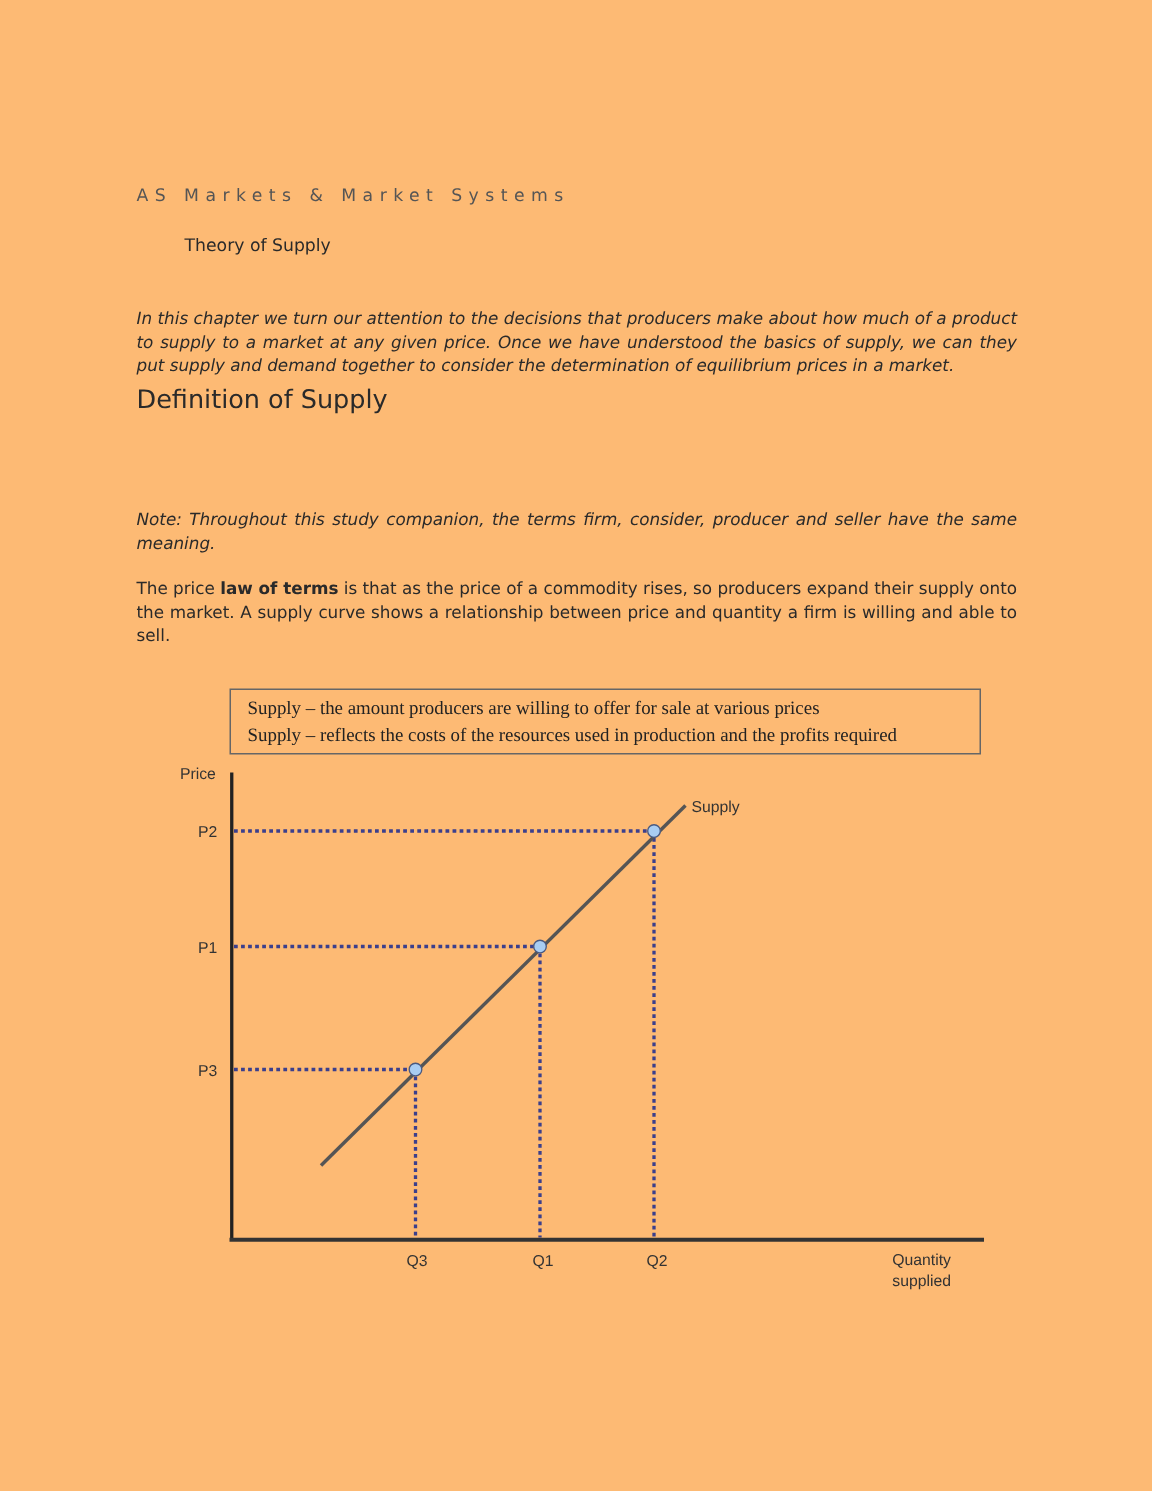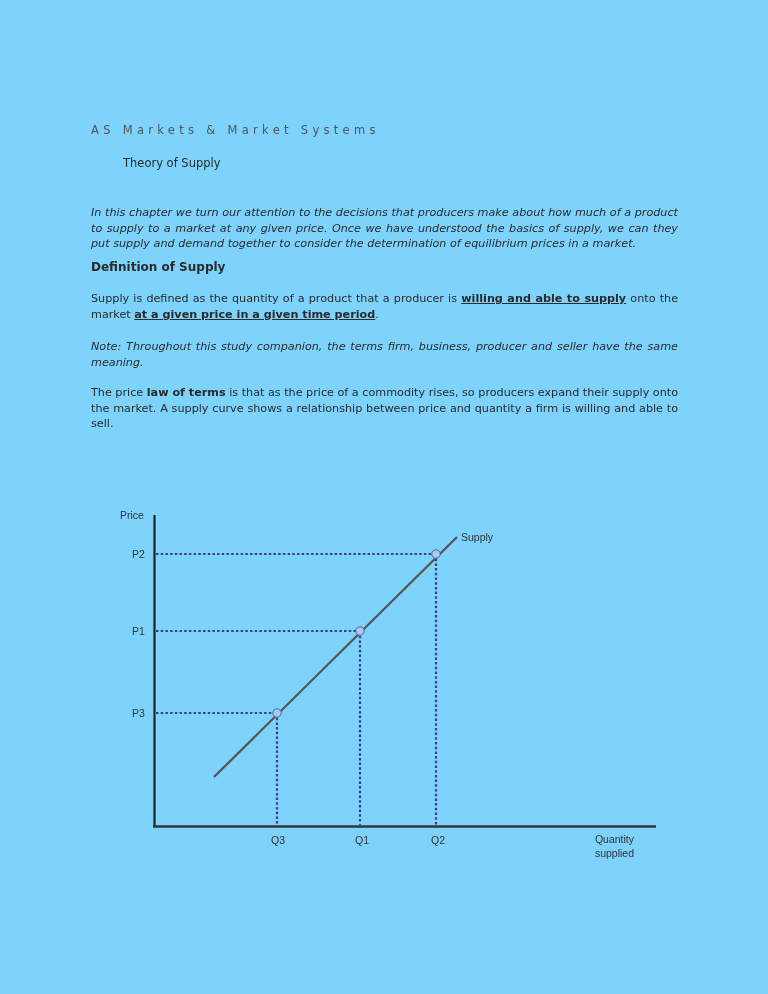--- a/index.html
+++ b/index.html
@@ -1,28 +1,28 @@
 <!DOCTYPE html>
 <html><head>
   <meta charset="utf-8">
   <style>
     html, body { margin: 0; padding: 0; background: #ffffff; }
     body { width: 768px; height: 994px; position: relative; overflow: hidden; }
-    .page { position: absolute; left: 0; top: 0; width: 768px; height: 994px; background: #7dd3fc; }
+    .page { position: absolute; left: 0; top: 0; width: 768px; height: 994px; background: #fdba74; }
     .txt { font-family: "DejaVu Sans", sans-serif; color: #2a2a2a; font-size: 11.2px; line-height: 15.5px; }
     .heading-spaced {
       position: absolute; left: 91px; top: 123px;
       font-family: "DejaVu Sans", sans-serif; font-size: 11.5px; color: #555;
       letter-spacing: 4.3px; white-space: nowrap;
     }
     .subtitle { position: absolute; left: 91px; top: 156px; font-size: 11.5px; margin-left: 32px; }
     .para { position: absolute; left: 91px; width: 587px; text-align: justify; margin: 0; }
     .para.italic { font-style: italic; }
     .p-intro { top: 183px; margin-top: 22px; }
-    .def-heading { position: absolute; left: 91px; top: 260px; font-weight: bold; font-size: 12px; }
+    .def-heading { position: absolute; left: 91px; top: 260px; font-weight: normal; font-size: 17px; }
     .p-def { top: 291px; }
     .p-note { top: 339px; }
     .p-law { top: 385px; }
     .bold { font-weight: bold; }
     .bu { font-weight: bold; text-decoration: underline; }
 
     .defbox {
       position: absolute; left: 153px; top: 459px; width: 501px; height: 44px;
       border: 1px solid #666; box-sizing: border-box;
       font-family: "Liberation Serif", serif; font-size: 12.6px; color: #222;
@@ -37,26 +37,29 @@
 <div class="page">
 
   <div class="heading-spaced">AS Markets &amp; Market Systems</div>
 
   <div class="txt subtitle">Theory of Supply</div>
 
   <p class="txt para italic p-intro">In this chapter we turn our attention to the decisions that producers make about how much of a product to supply to a market at any given price. Once we have understood the basics of supply, we can they put supply and demand together to consider the determination of equilibrium prices in a market.</p>
 
   <div class="txt def-heading">Definition of Supply</div>
 
-  <p class="txt para p-def"><span>Supply is defined as the quantity of a product that a producer is </span><span class="bu">willing and able to supply</span><span> onto the market </span><span class="bu">at a given price in a given time period</span><span>.</span></p>
 
-  <p class="txt para italic p-note">Note: Throughout this study companion, the terms firm, business, producer and seller have the same meaning.</p>
+  <p class="txt para italic p-note">Note: Throughout this study companion, the terms firm, consider, producer and seller have the same meaning.</p>
 
   <p class="txt para p-law"><span>The price </span><span class="bold">law of terms</span><span> is that as the price of a commodity rises, so producers expand their supply onto the market. A supply curve shows a relationship between price and quantity a firm is willing and able to sell.</span></p>
 
+  <div class="defbox">
+    <div>Supply – the amount producers are willing to offer for sale at various prices</div>
+    <div>Supply – reflects the costs of the resources used in production and the profits required</div>
+  </div>
 
   <svg class="chart-svg" width="768" height="994" viewBox="0 0 768 994">
 
     <g stroke="#3b3f8c" stroke-width="2.2" stroke-dasharray="2.5,2.2" fill="none">
       <line x1="156" y1="554" x2="436" y2="554"></line>
       <line x1="436" y1="554" x2="436" y2="825"></line>
       <line x1="156" y1="631" x2="360" y2="631"></line>
       <line x1="360" y1="631" x2="360" y2="825"></line>
       <line x1="156" y1="713" x2="277" y2="713"></line>
       <line x1="277" y1="713" x2="277" y2="825"></line>

